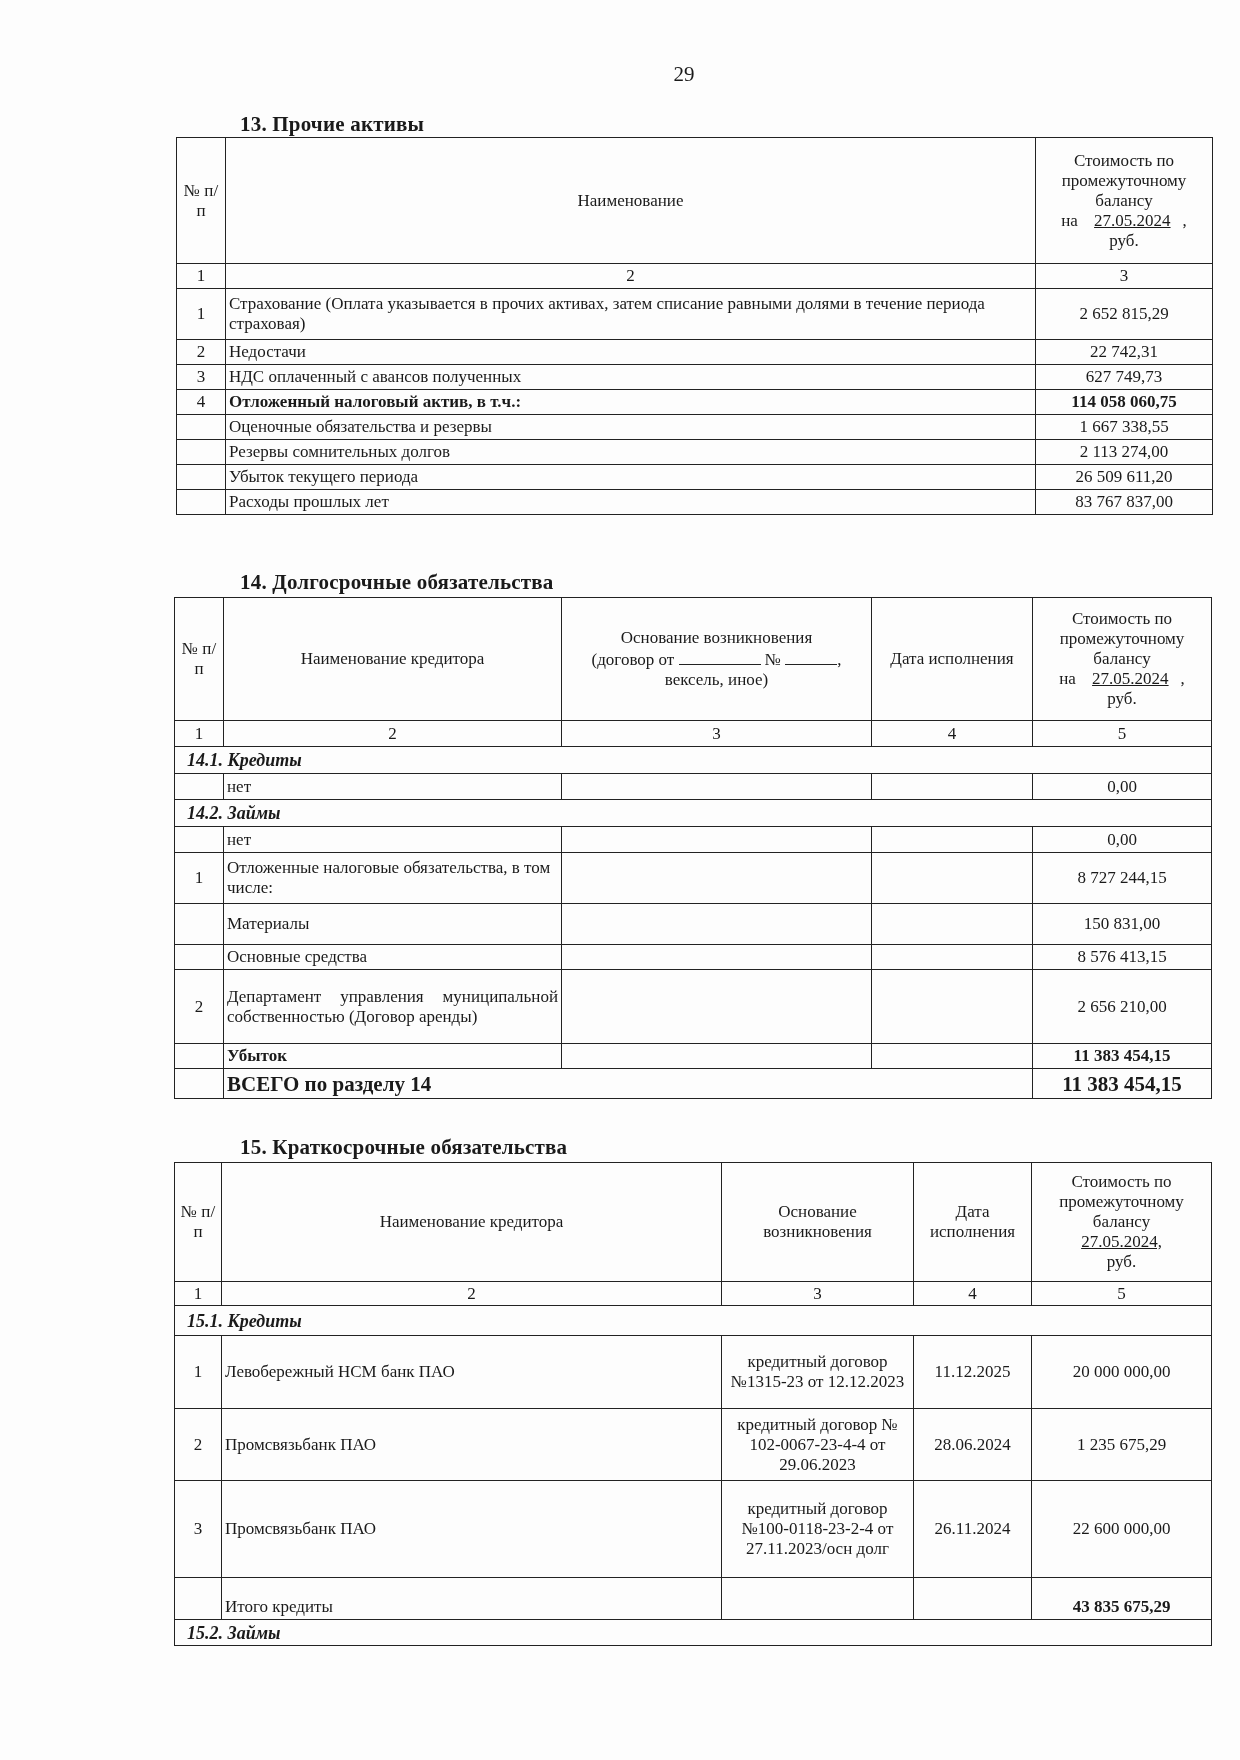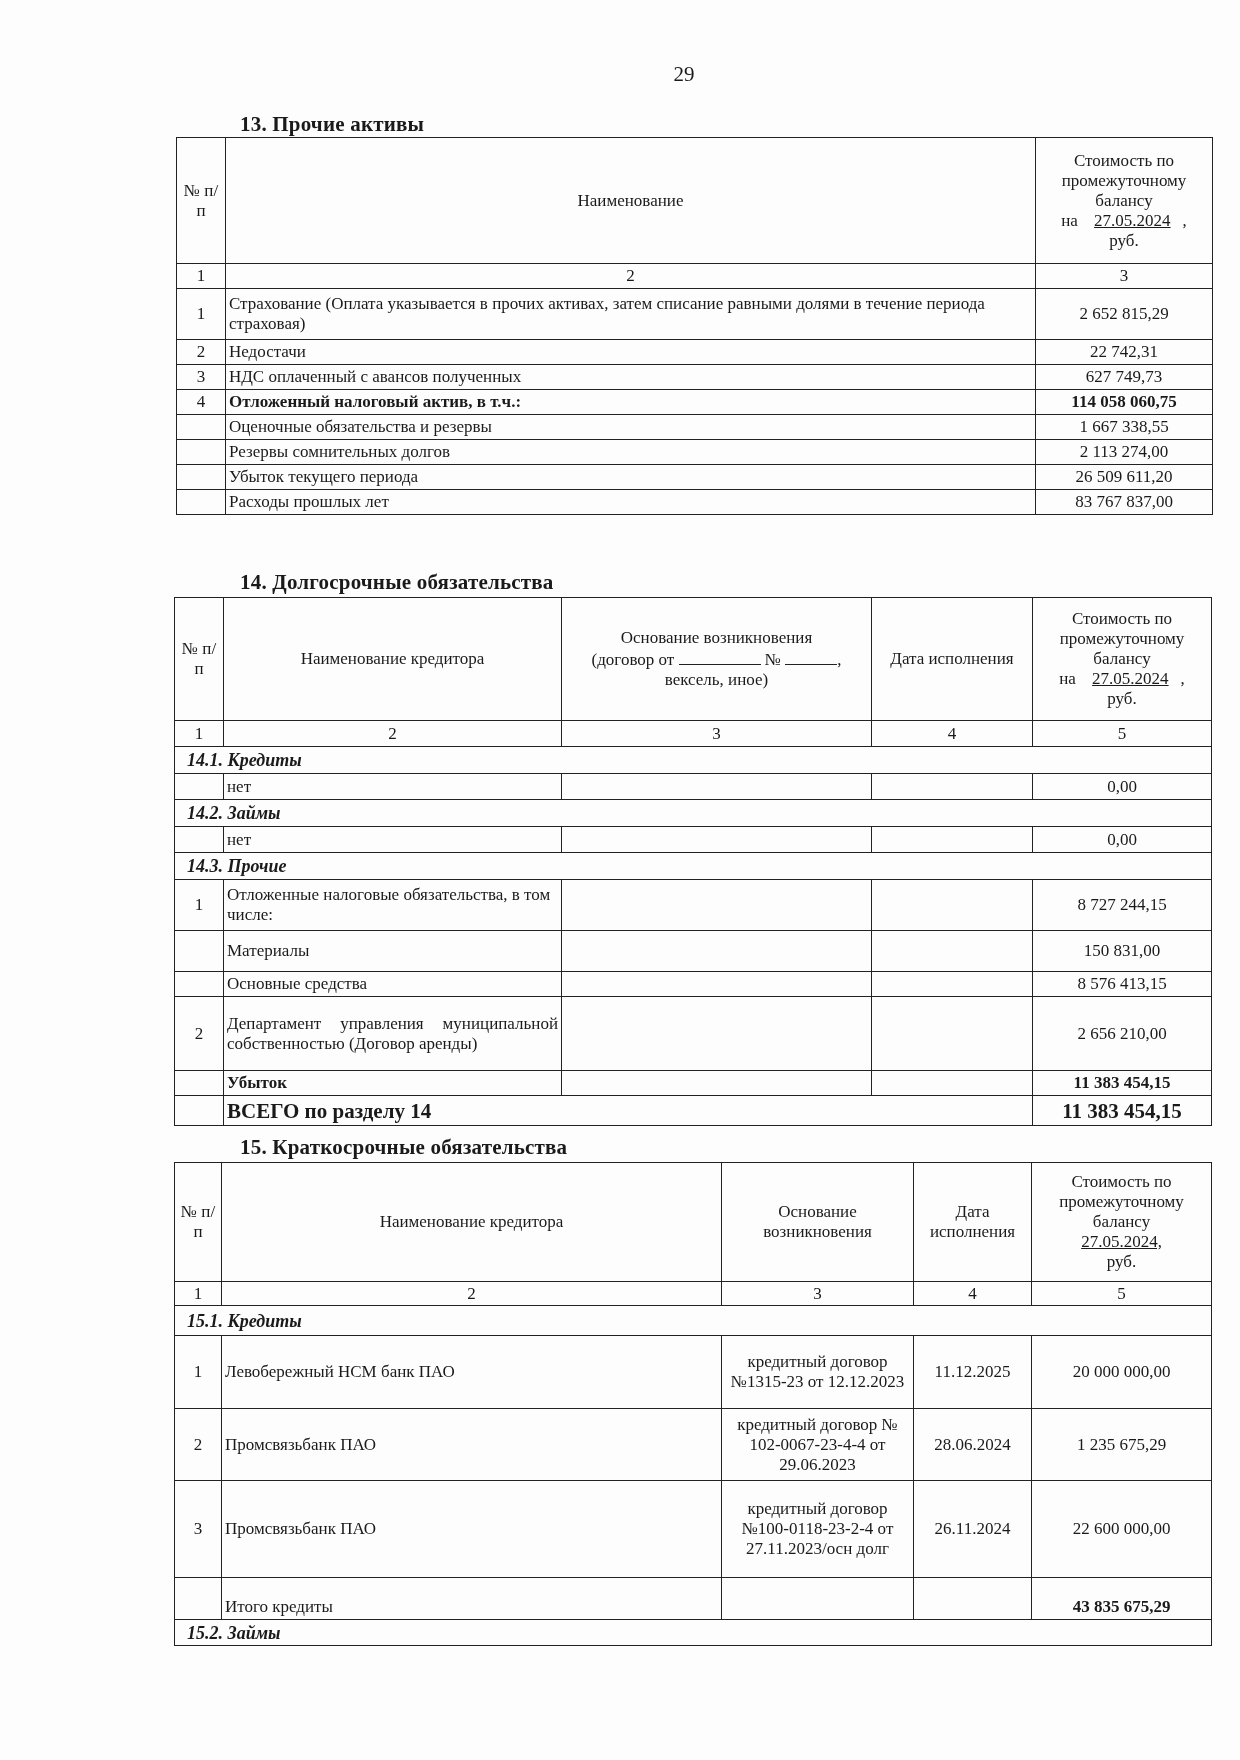--- a/index.html
+++ b/index.html
@@ -142,23 +142,20 @@
   <tr style="height:27px;">
     <td colspan="5" class="sub">14.2. Займы</td>
   </tr>
   <tr style="height:26px;">
     <td></td>
     <td>нет</td>
     <td></td>
     <td></td>
     <td class="r">0,00</td>
   </tr>
-  <tr style="height:27px;">
-    <td colspan="5" class="sub">14.3. Прочие</td>
-  </tr>
   <tr style="height:51px;">
     <td class="c">1</td>
     <td>Отложенные налоговые обязательства, в том числе:</td>
     <td></td>
     <td></td>
     <td class="r">8 727 244,15</td>
   </tr>
   <tr style="height:41px;">
     <td class="c"></td>
     <td>Материалы</td>

